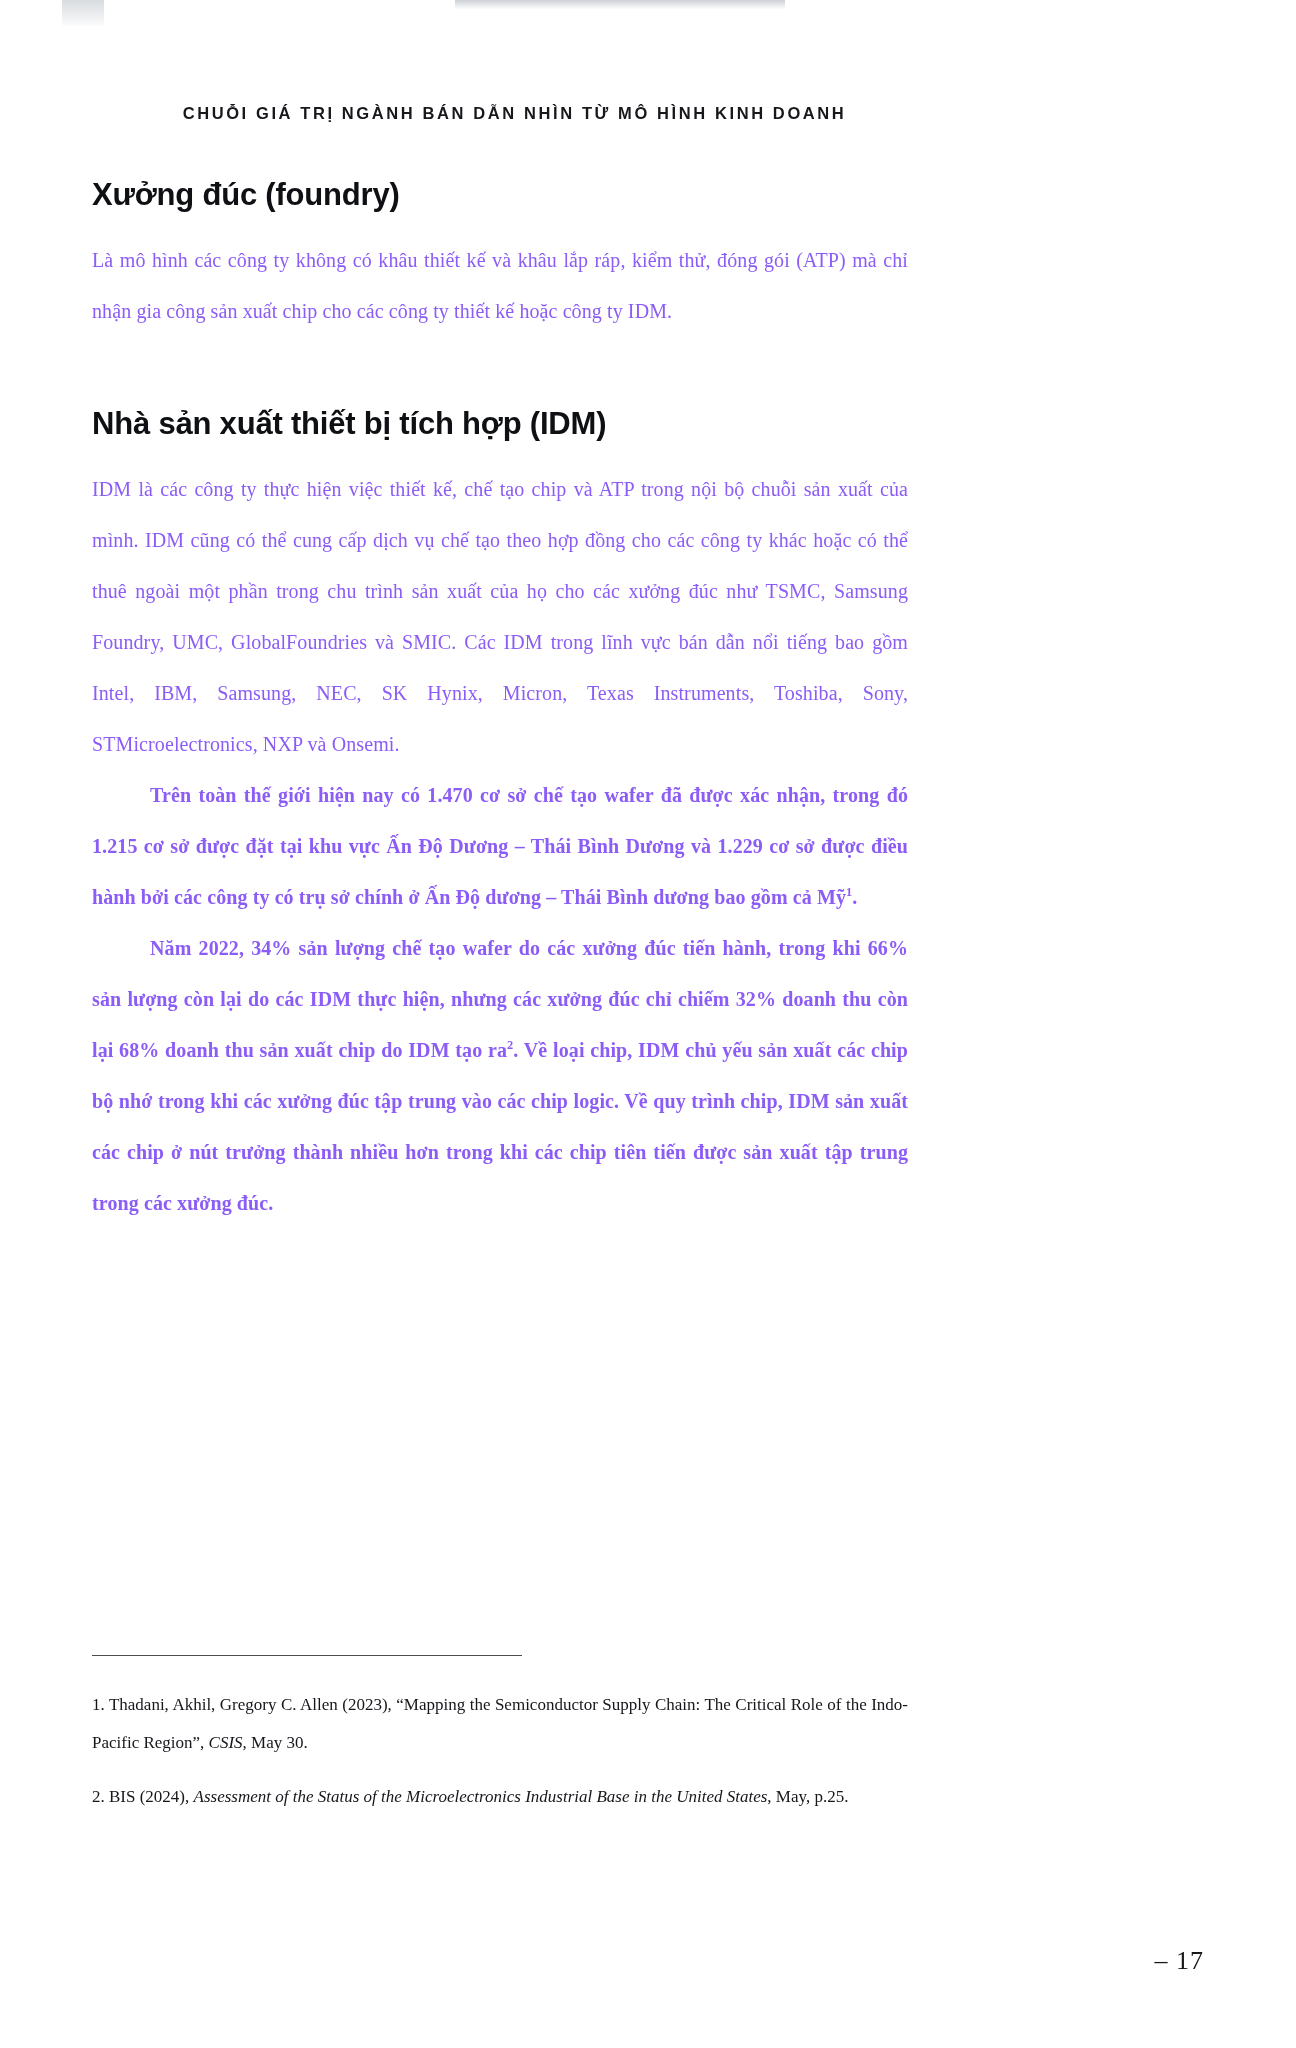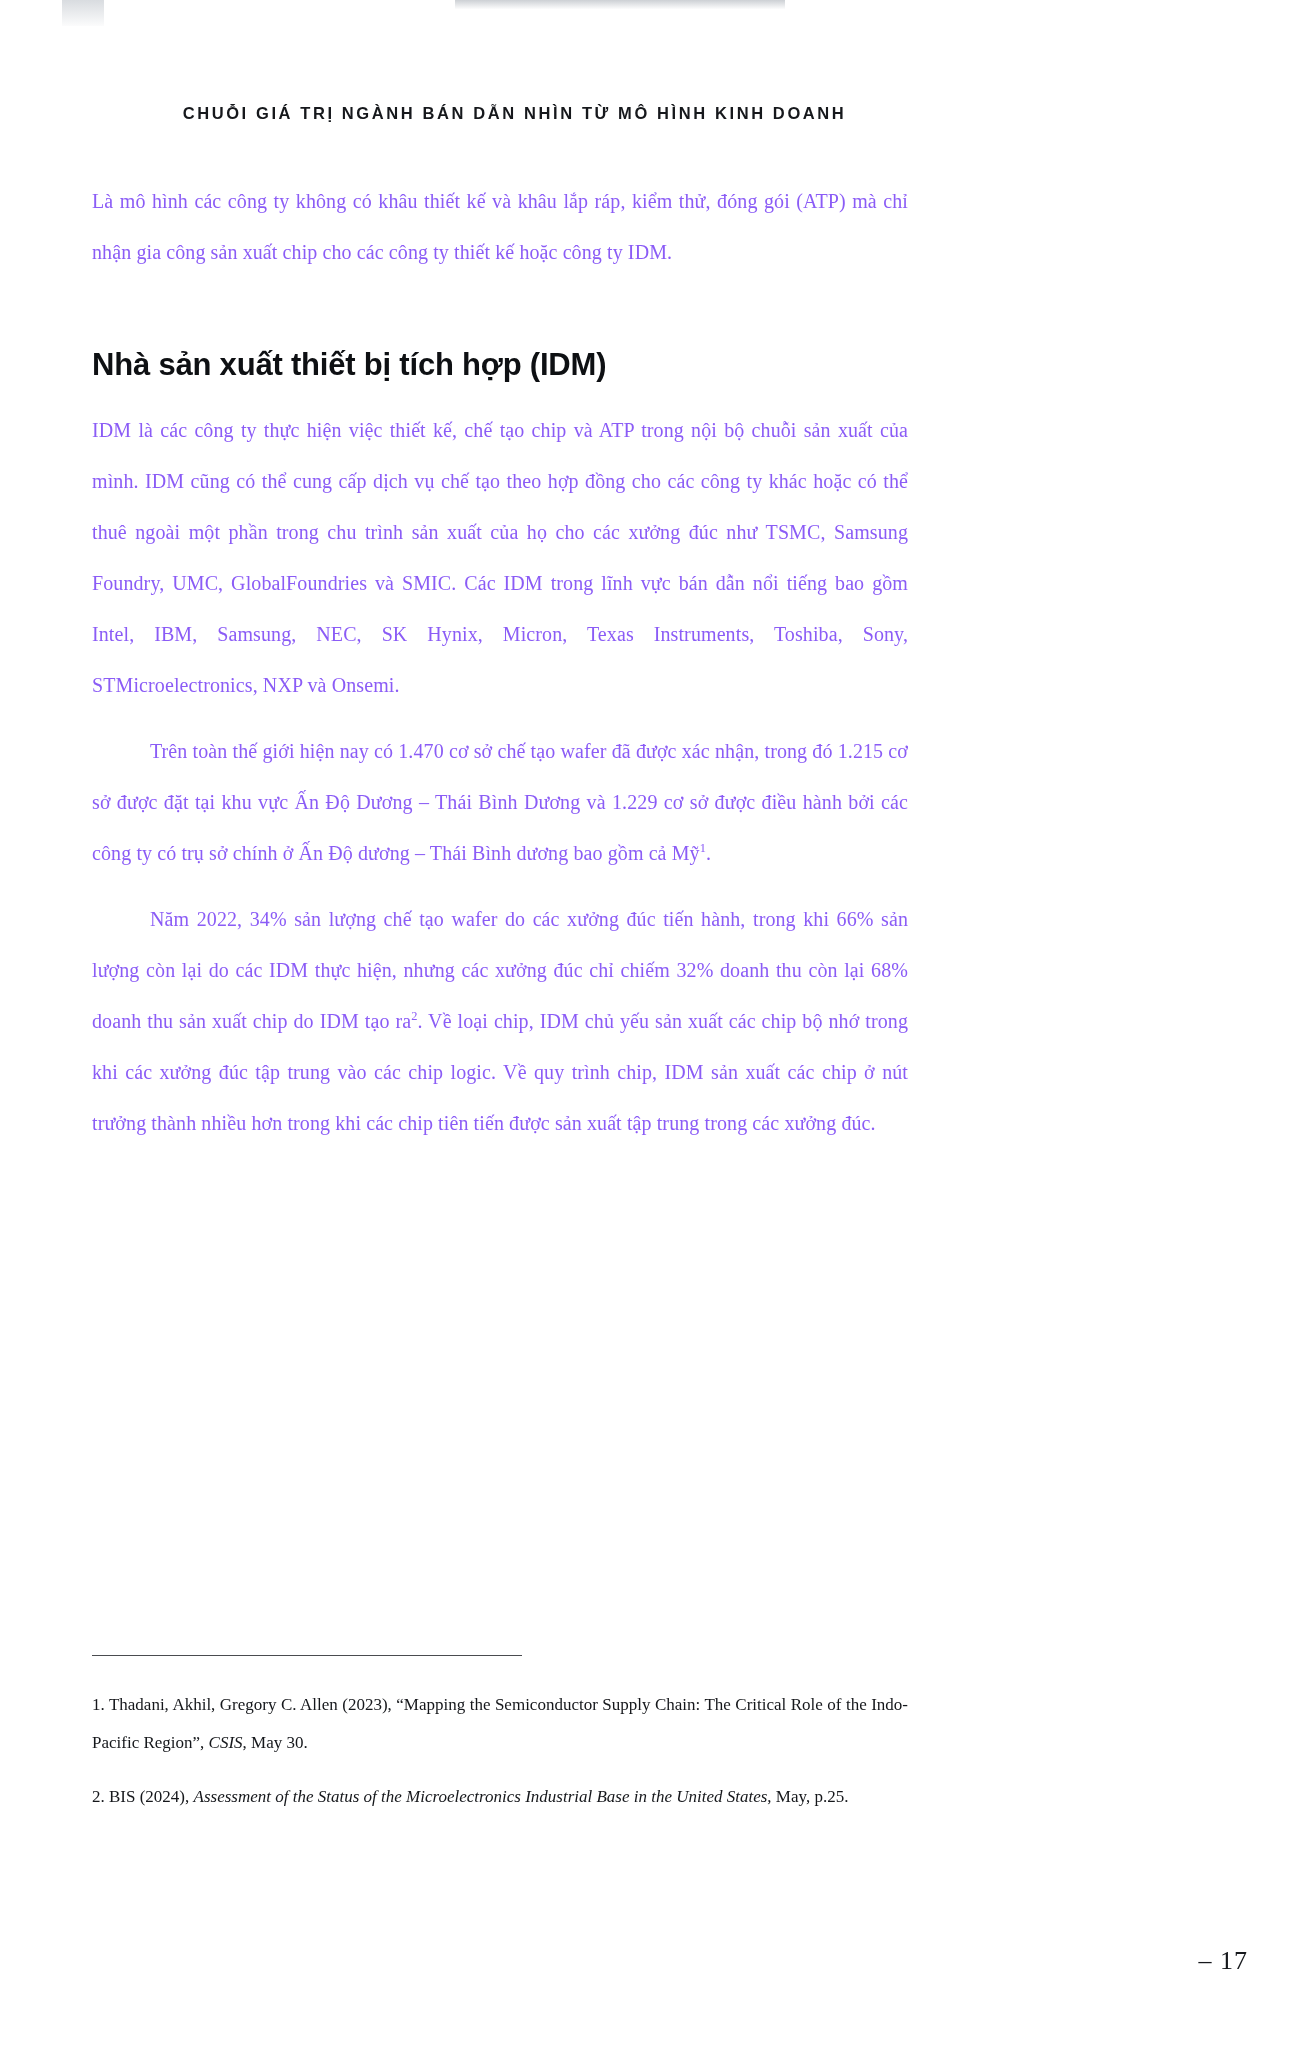--- a/index.html
+++ b/index.html
@@ -88,21 +88,22 @@
   p.body-text {
     font-size: 20px;
     line-height: 51px;
     margin: 0;
     text-align: justify;
     text-justify: inter-word;
     letter-spacing: 0.1px;
     color: #8b5cf6;
   }
   p.body-text + p.body-text {
-    margin-top: 15px;
+    margin-top: 0;
+    font-weight: bold;
   }
   p.body-text.indent {
     text-indent: 58px;
   }
   p.body-text.gap {
     margin-top: 6px;
   }
 
   sup.fn-ref {
     font-size: 0.62em;
@@ -133,21 +134,21 @@
   }
   p.footnote em, p.footnote i {
     font-style: italic;
   }
 
   .page-number {
     position: absolute;
     top: 1946px;
     left: 0;
     width: 1296px;
-    padding-right: 48px;
+    padding-right: 92px;
     box-sizing: border-box;
     text-align: right;
     font-size: 26px;
     color: #16181c;
     letter-spacing: 1px;
   }
 </style>
 </head>
 <body>
 
@@ -155,20 +156,21 @@
   <div class="smudge-a"></div>
   <div class="smudge-b"></div>
 </div>
 
 <div class="page">
 
   <div class="running-header">CHUỖI GIÁ TRỊ NGÀNH BÁN DẪN NHÌN TỪ MÔ HÌNH KINH DOANH</div>
 
   <div class="content">
 
+    <h2 class="section-heading">Xưởng đúc (foundry)</h2>
 
     <p class="body-text">Là mô hình các công ty không có khâu thiết kế và khâu lắp ráp, kiểm thử, đóng gói (ATP) mà chỉ nhận gia công sản xuất chip cho các công ty thiết kế hoặc công ty IDM.</p>
 
     <h2 class="section-heading second">Nhà sản xuất thiết bị tích hợp (IDM)</h2>
 
     <p class="body-text">IDM là các công ty thực hiện việc thiết kế, chế tạo chip và ATP trong nội bộ chuỗi sản xuất của mình. IDM cũng có thể cung cấp dịch vụ chế tạo theo hợp đồng cho các công ty khác hoặc có thể thuê ngoài một phần trong chu trình sản xuất của họ cho các xưởng đúc như TSMC, Samsung Foundry, UMC, GlobalFoundries và SMIC. Các IDM trong lĩnh vực bán dẫn nổi tiếng bao gồm Intel, IBM, Samsung, NEC, SK Hynix, Micron, Texas Instruments, Toshiba, Sony, STMicroelectronics, NXP và Onsemi.</p>
 
     <p class="body-text indent gap">
       <span>Trên toàn thế giới hiện nay có 1.470 cơ sở chế tạo wafer đã được xác nhận, trong đó 1.215 cơ sở được đặt tại khu vực Ấn Độ Dương – Thái Bình Dương và 1.229 cơ sở được điều hành bởi các công ty có trụ sở chính ở Ấn Độ dương – Thái Bình dương bao gồm cả Mỹ</span><sup class="fn-ref">1</sup><span>.</span>
     </p>

